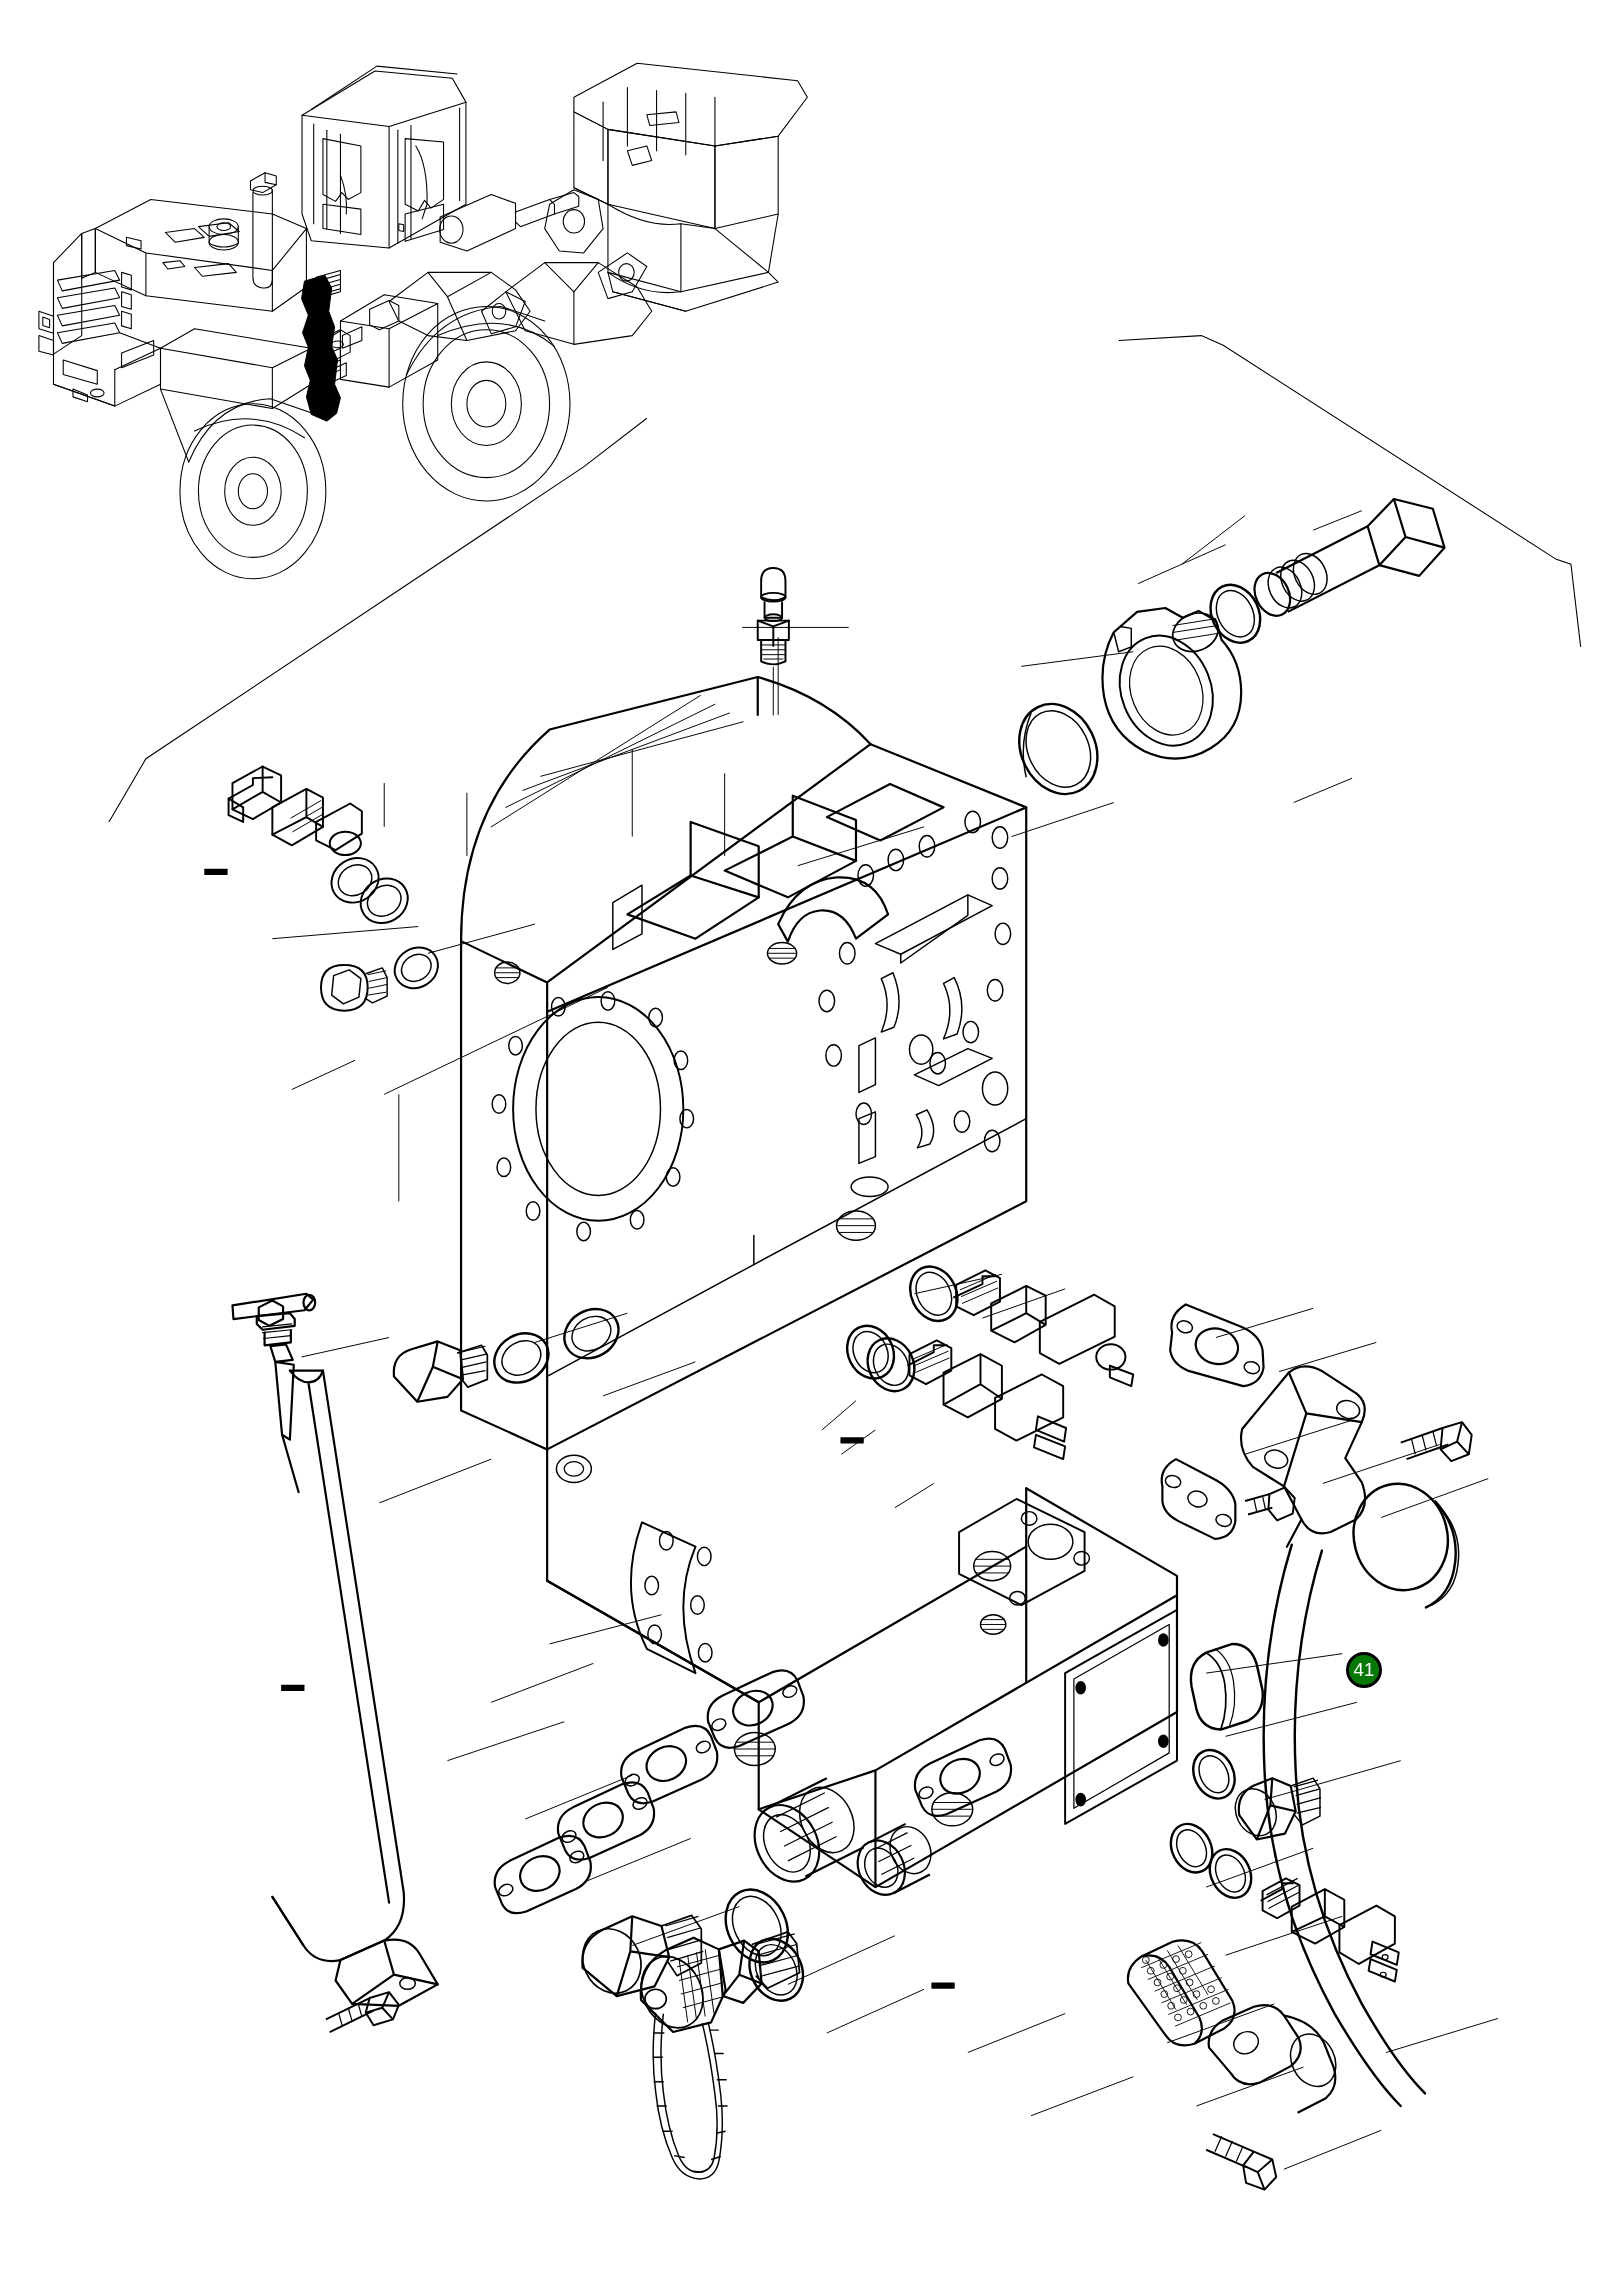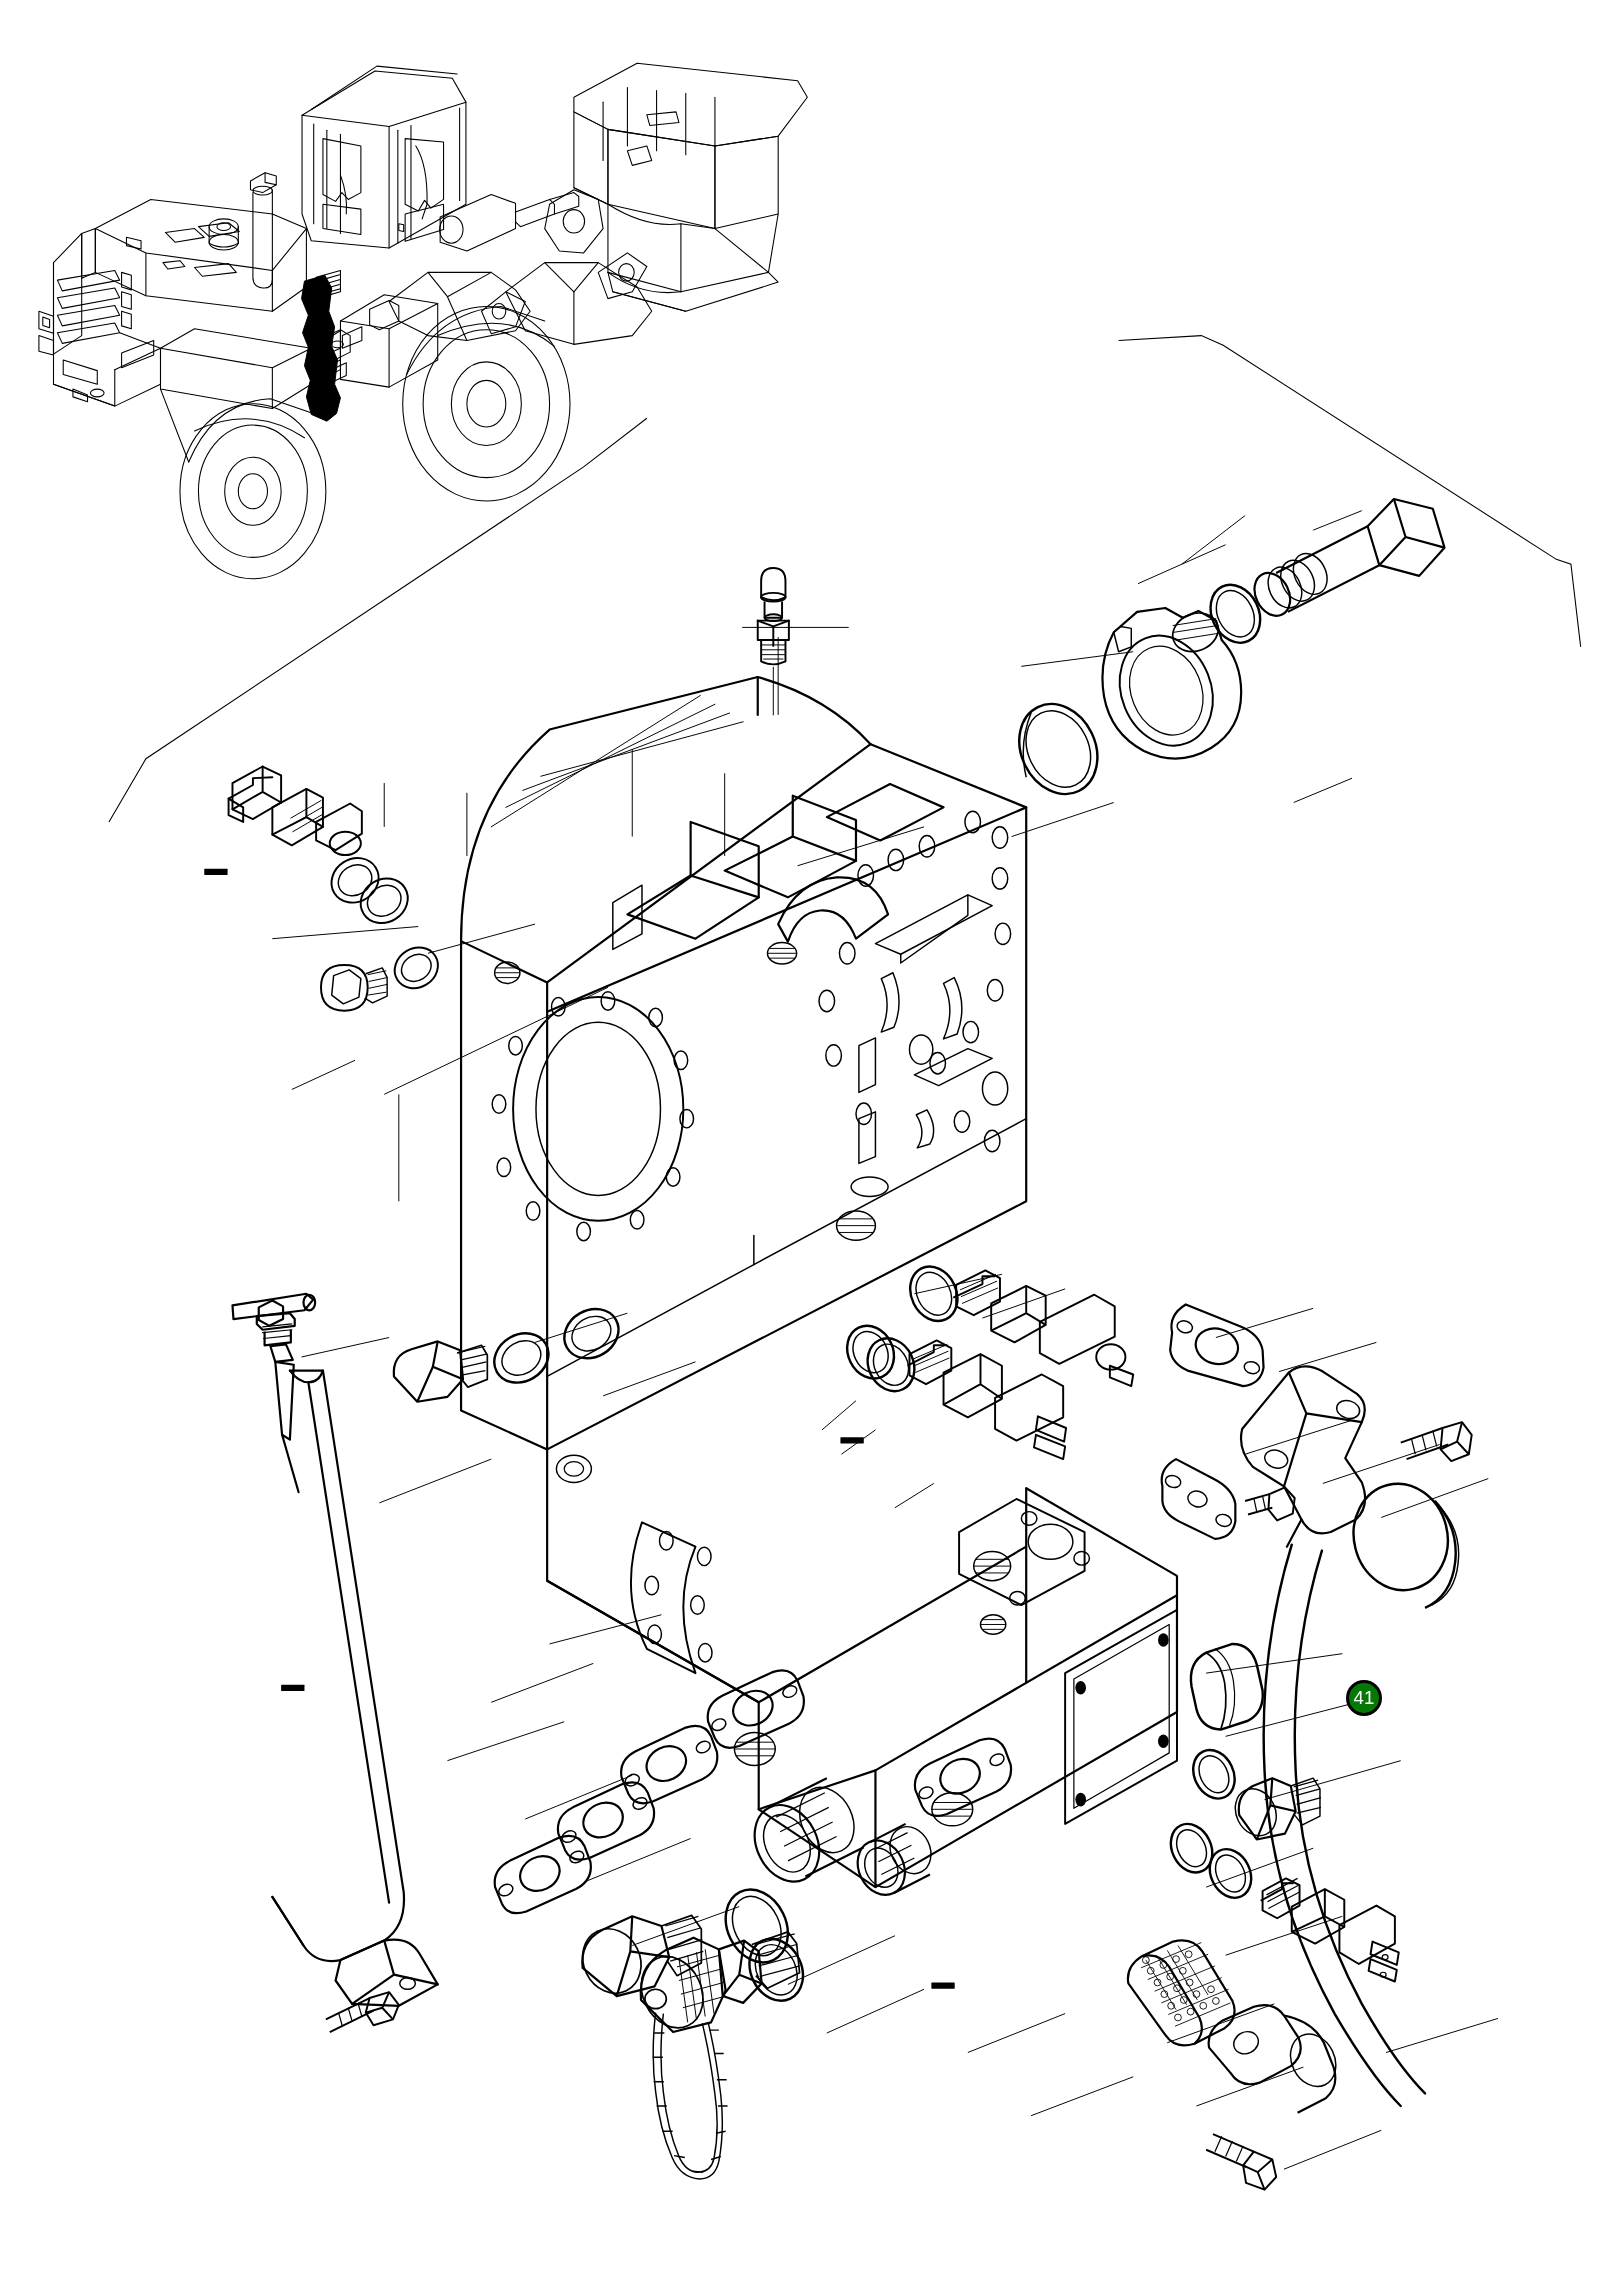--- a/index.html
+++ b/index.html
@@ -22,21 +22,20 @@
     border-radius:50%;
     box-sizing:border-box;
     display:flex;align-items:center;justify-content:center;
     color:#ffffff;
     font-size:18.5px;
     font-weight:400;
     line-height:1;
     letter-spacing:0.2px;
     font-family:"Liberation Sans",sans-serif;
     user-select:none;
-    margin-top:28px;
   }
 </style>
 </head>
 <body>
 
 <div id="page">
   <div id="artboard">
 
     <svg class="layer" viewBox="0 0 3335 4696" preserveAspectRatio="none">
       <g fill="none" stroke="#000000" stroke-width="2.2" stroke-linejoin="miter" stroke-linecap="butt">

